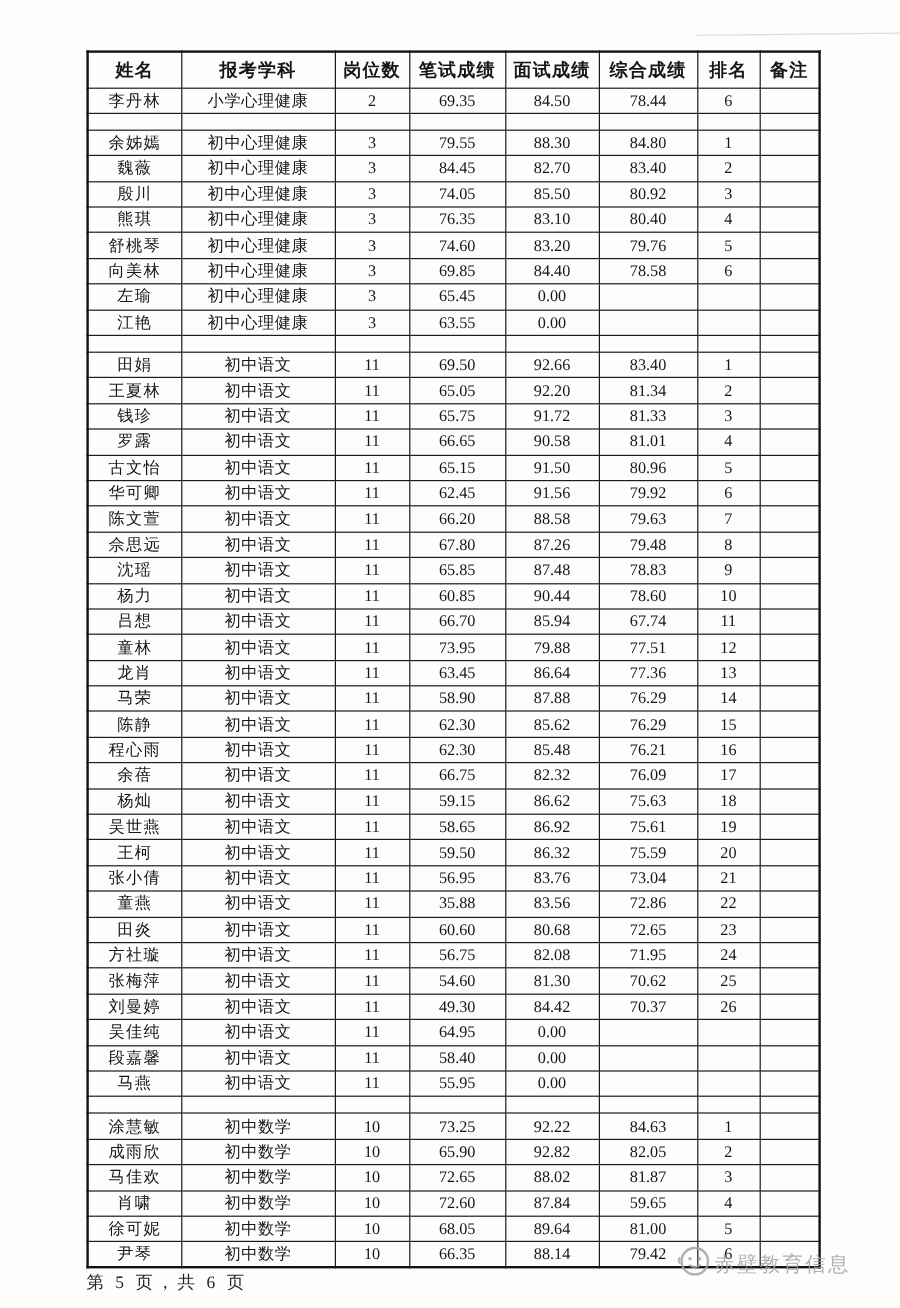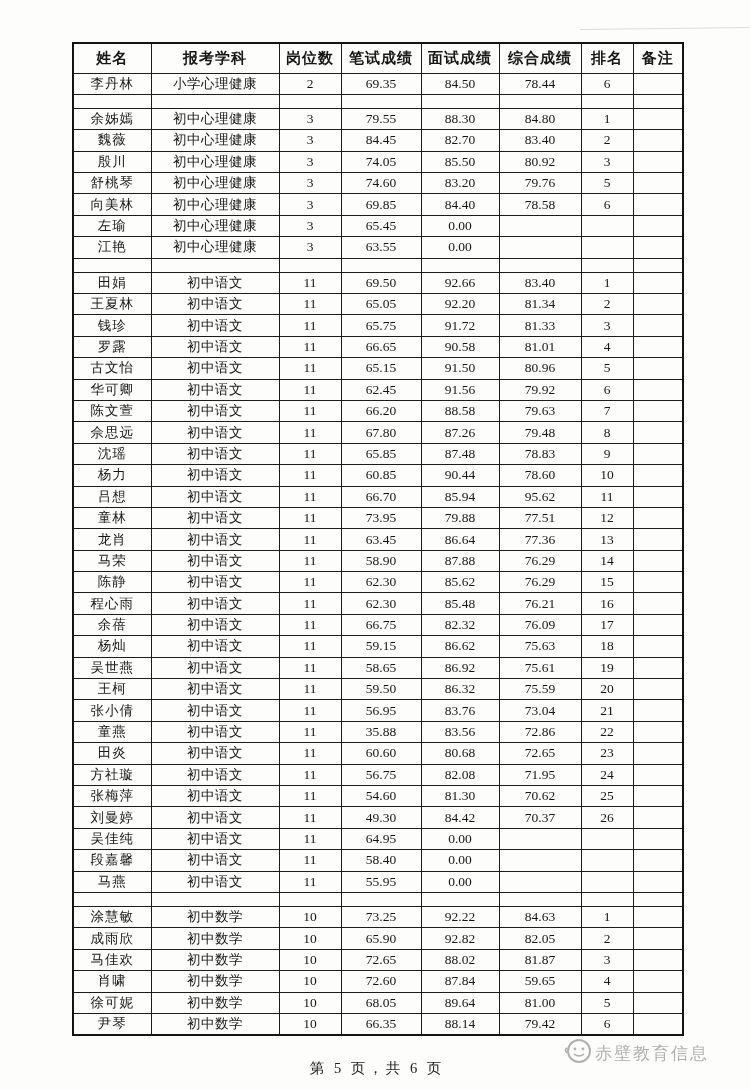--- a/index.html
+++ b/index.html
@@ -66,21 +66,21 @@
     letter-spacing: 1px;
   }
   td.cell-subject {
     letter-spacing: 0.5px;
   }
   .page-footer {
     position: absolute;
     left: 72px;
     top: 1059px;
     width: 610px;
-    text-align: center;
+    text-align: left;
     font-size: 14.5px;
     letter-spacing: 3px;
     color: #222;
   }
   .watermark {
     position: absolute;
     left: 563px;
     top: 1036px;
     display: flex;
     align-items: center;
@@ -173,20 +173,30 @@
           <td class="cell-name">殷川</td>
           <td class="cell-subject">初中心理健康</td>
           <td class="cell-positions">3</td>
           <td class="cell-written">74.05</td>
           <td class="cell-interview">85.50</td>
           <td class="cell-overall">80.92</td>
           <td class="cell-rank">3</td>
           <td class="cell-note"></td>
         </tr>
         <tr class="row">
+          <td class="cell-name">熊琪</td>
+          <td class="cell-subject">初中心理健康</td>
+          <td class="cell-positions">3</td>
+          <td class="cell-written">76.35</td>
+          <td class="cell-interview">83.10</td>
+          <td class="cell-overall">80.40</td>
+          <td class="cell-rank">4</td>
+          <td class="cell-note"></td>
+        </tr>
+        <tr class="row">
           <td class="cell-name">舒桃琴</td>
           <td class="cell-subject">初中心理健康</td>
           <td class="cell-positions">3</td>
           <td class="cell-written">74.60</td>
           <td class="cell-interview">83.20</td>
           <td class="cell-overall">79.76</td>
           <td class="cell-rank">5</td>
           <td class="cell-note"></td>
         </tr>
         <tr class="row">
@@ -328,21 +338,21 @@
           <td class="cell-overall">78.60</td>
           <td class="cell-rank">10</td>
           <td class="cell-note"></td>
         </tr>
         <tr class="row">
           <td class="cell-name">吕想</td>
           <td class="cell-subject">初中语文</td>
           <td class="cell-positions">11</td>
           <td class="cell-written">66.70</td>
           <td class="cell-interview">85.94</td>
-          <td class="cell-overall">95.62</td>
+          <td class="cell-overall">67.74</td>
           <td class="cell-rank">11</td>
           <td class="cell-note"></td>
         </tr>
         <tr class="row">
           <td class="cell-name">童林</td>
           <td class="cell-subject">初中语文</td>
           <td class="cell-positions">11</td>
           <td class="cell-written">73.95</td>
           <td class="cell-interview">79.88</td>
           <td class="cell-overall">77.51</td>

